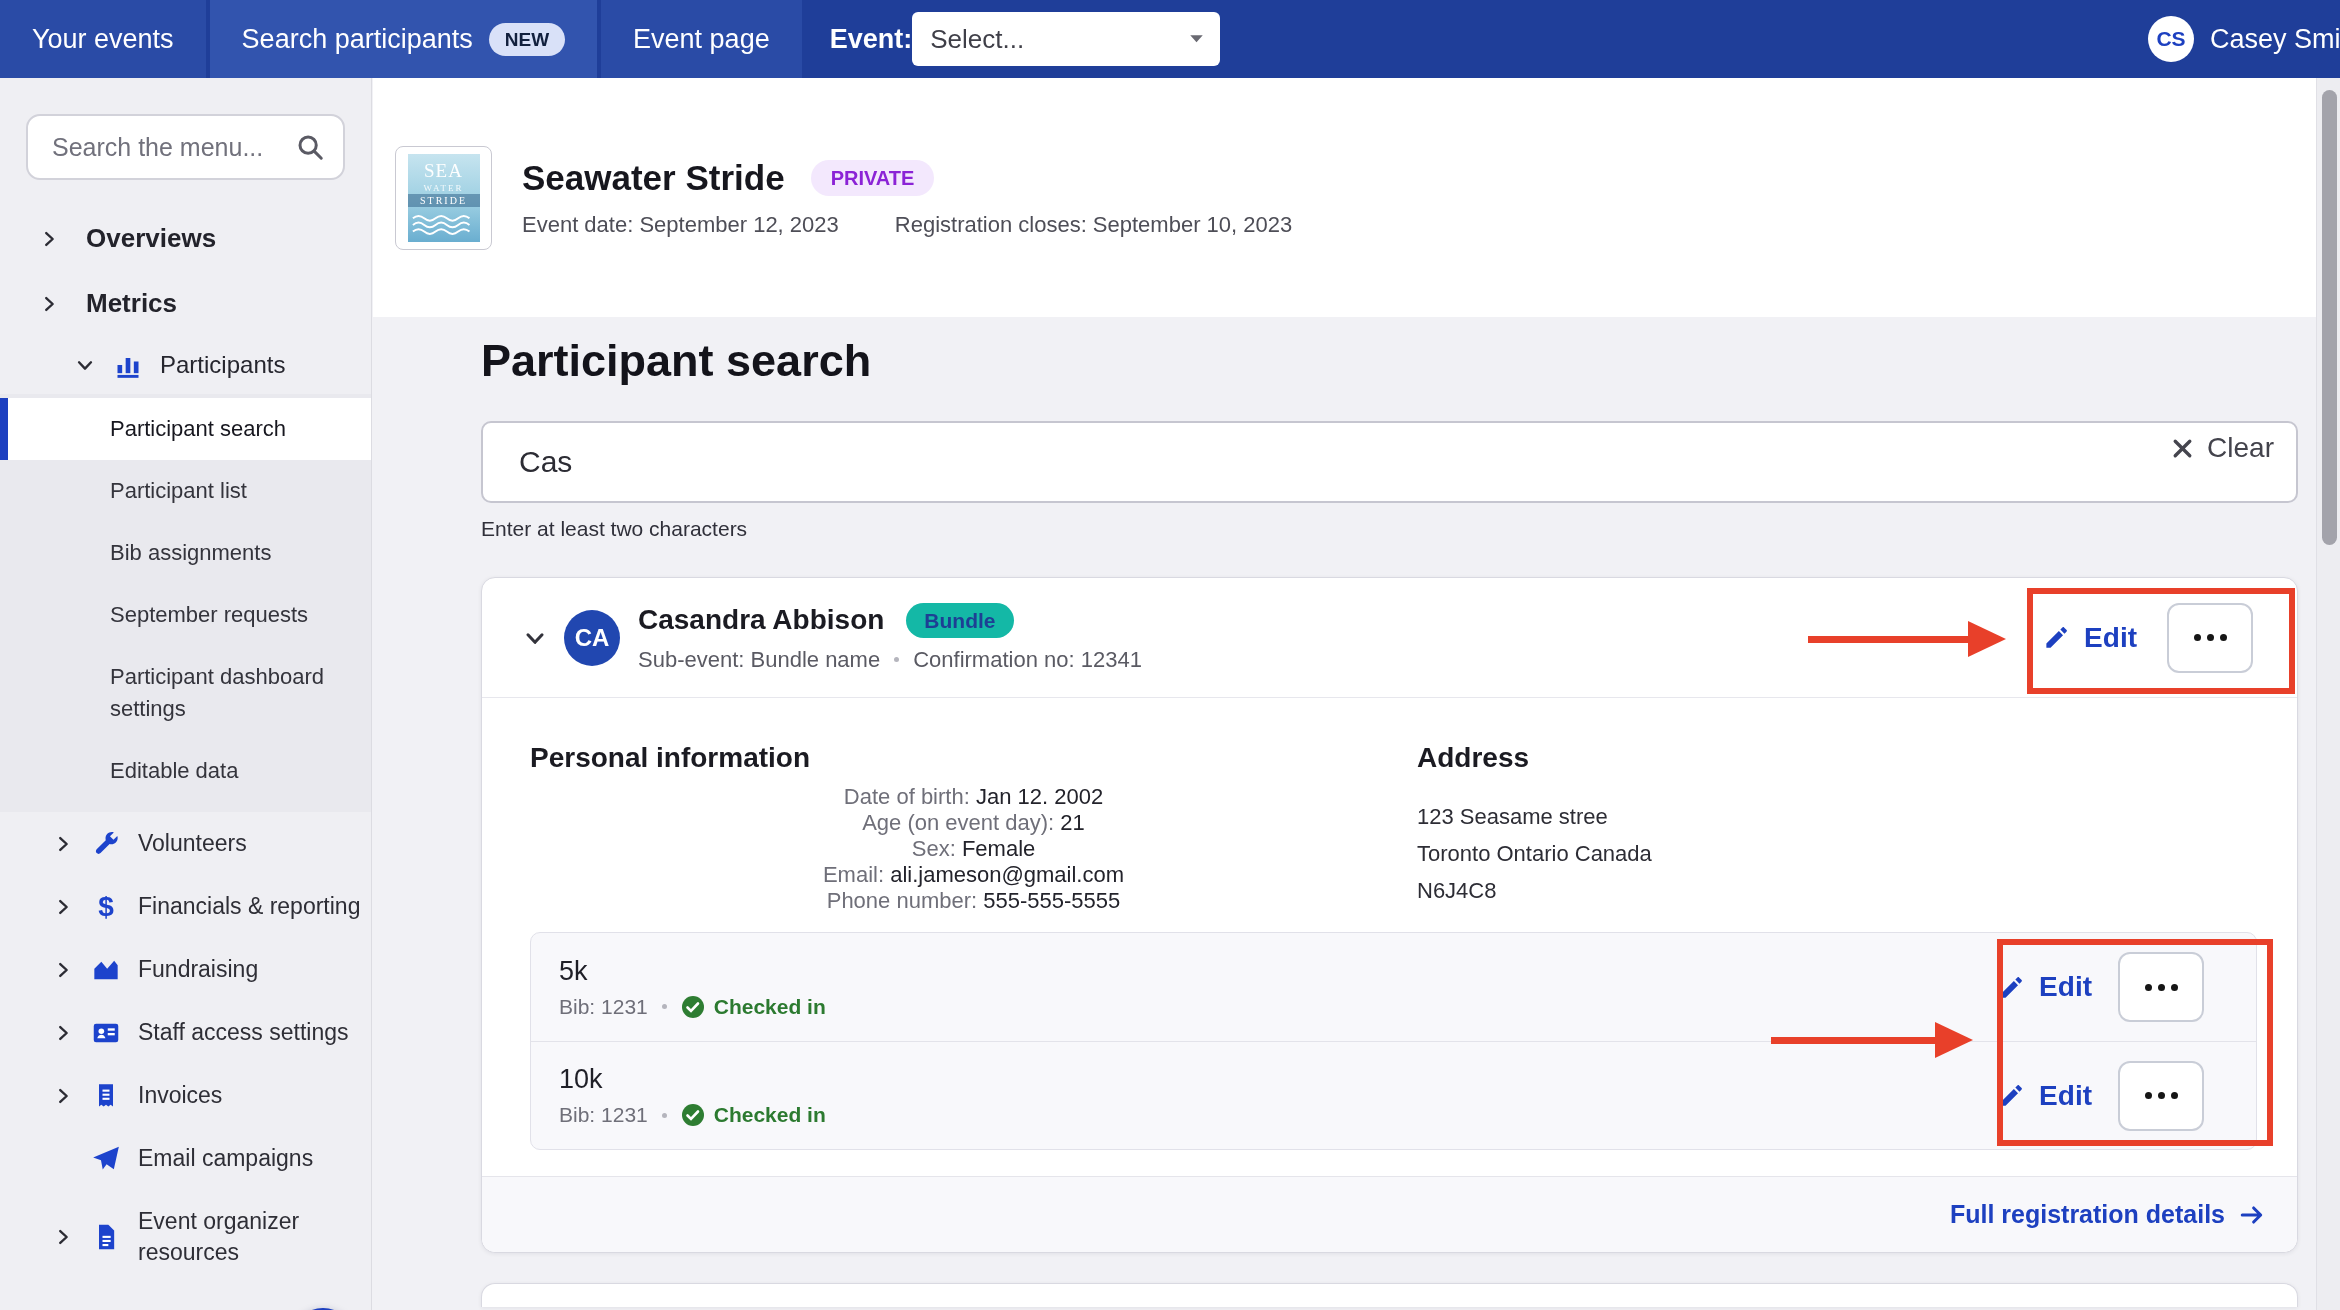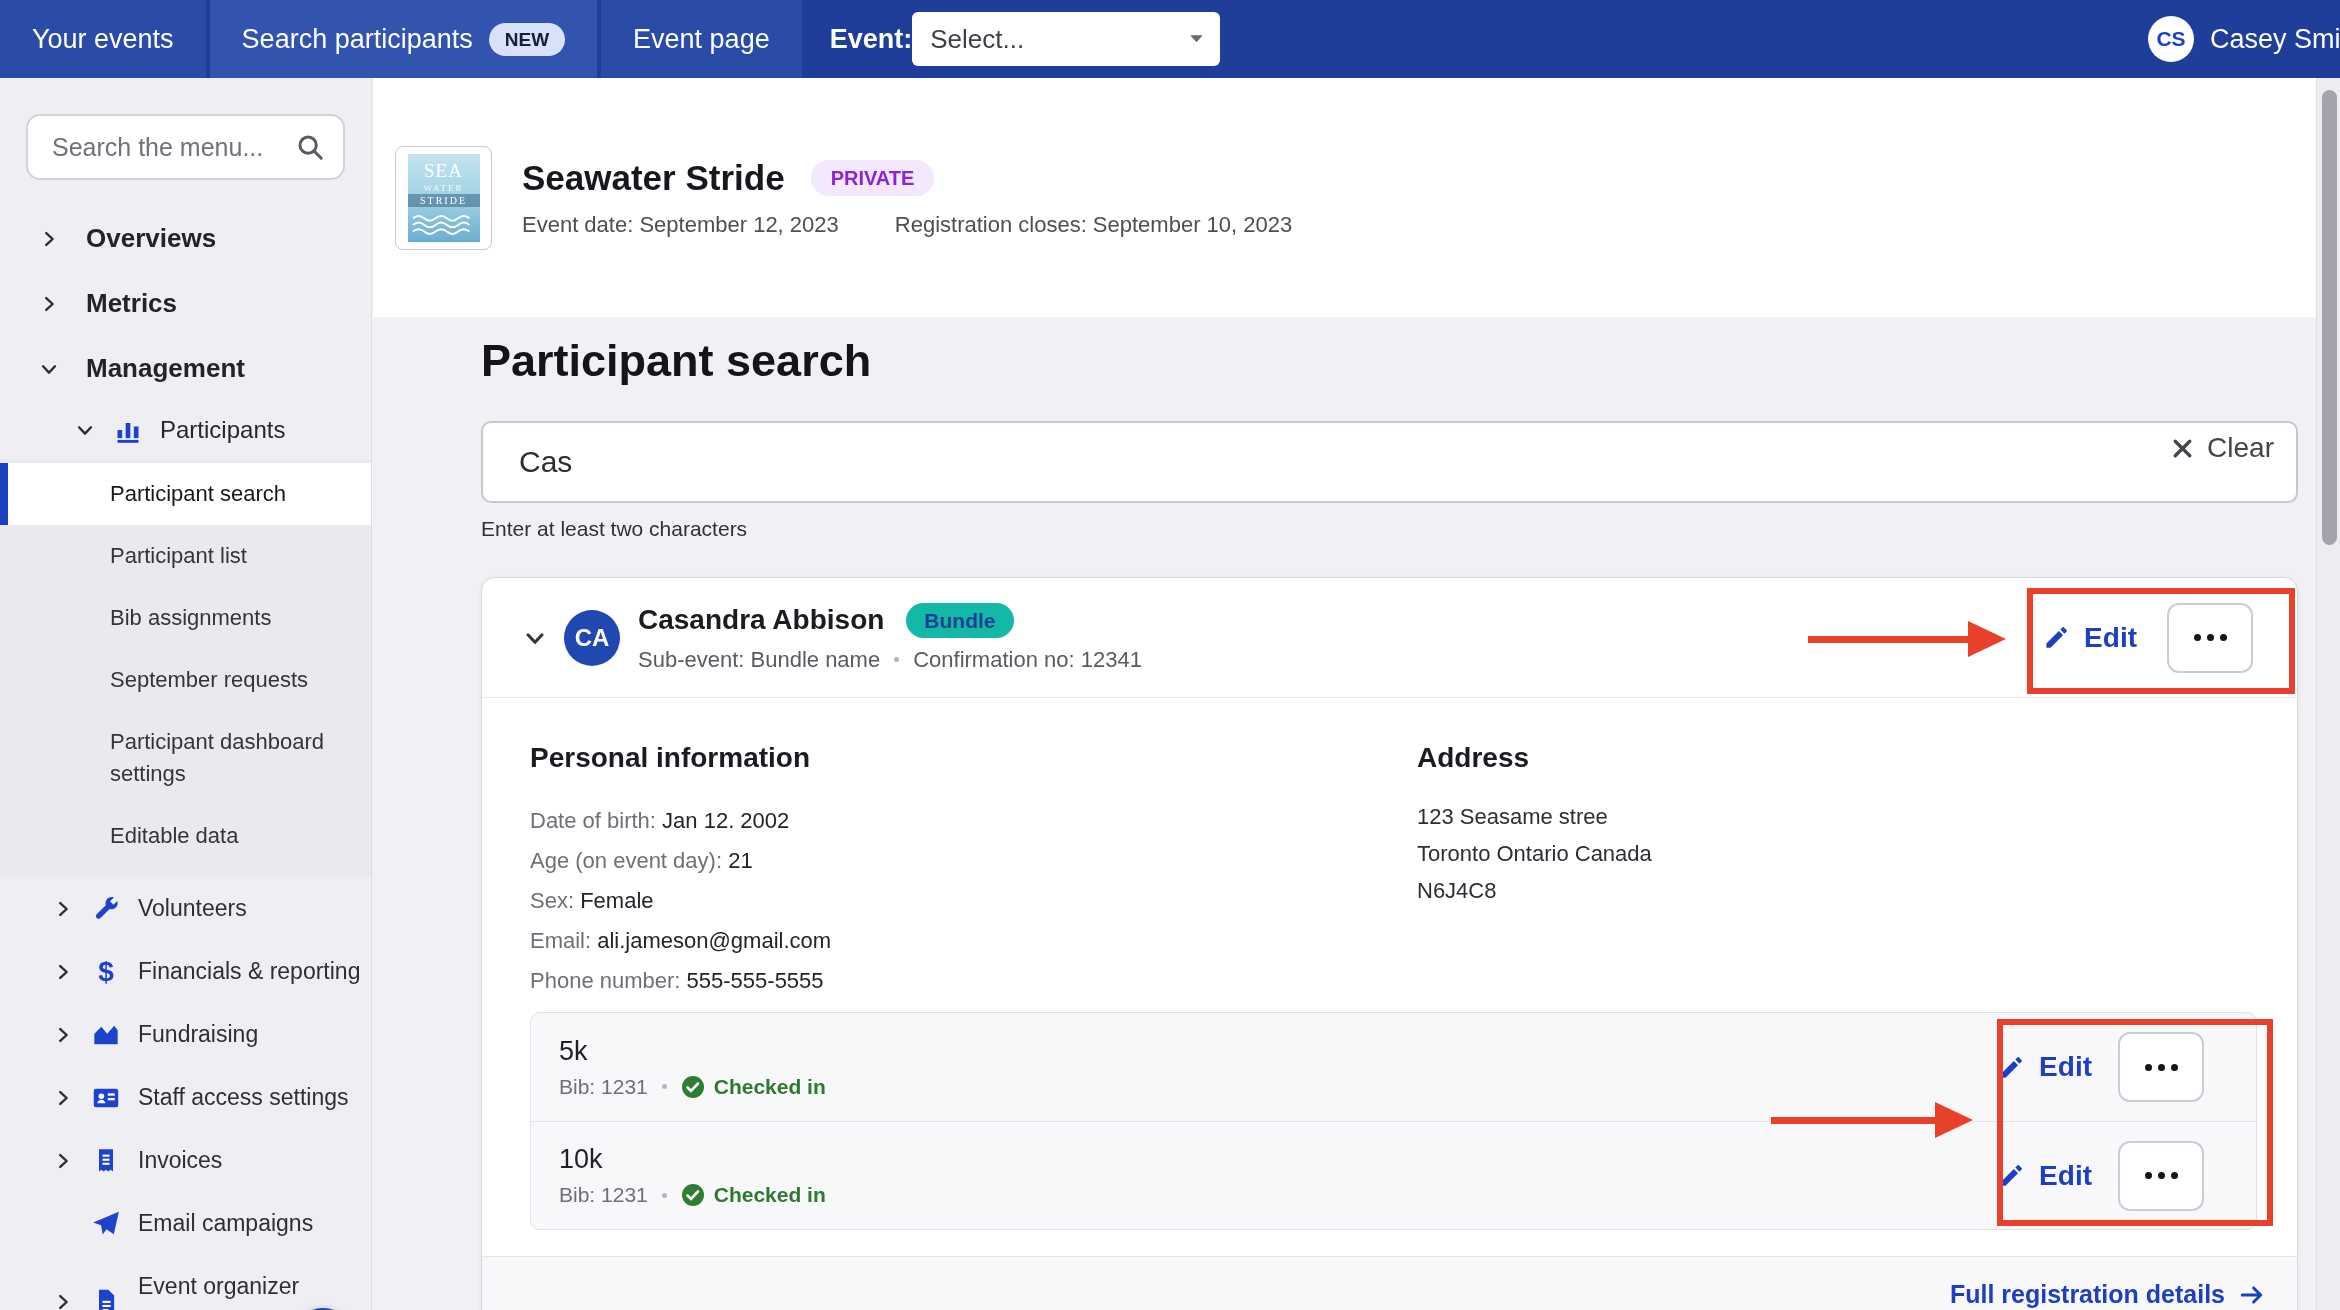--- a/index.html
+++ b/index.html
@@ -75,21 +75,21 @@
   .dot { width:5px; height:5px; border-radius:50%; background:#b5b5bd; }
   .header-actions { margin-left:auto; display:flex; align-items:center; gap:30px; padding-right:24px; }
   .edit-btn { display:flex; align-items:center; gap:14px; background:none; border:none; font-family:inherit; font-size:28px; font-weight:600; color:#1d40c0; cursor:pointer; }
   .edit-btn svg { width:27px; height:27px; }
   .more-btn { width:86px; height:70px; background:#fff; border:2px solid #c9cdd7; border-radius:12px; display:flex; align-items:center; justify-content:center; gap:6px; cursor:pointer; }
   .more-btn i { width:7px; height:7px; border-radius:50%; background:#161616; }
   .card-body { padding:30px 40px 0 48px; }
   .cols { display:flex; }
   .col-personal { width:887px; }
   .sec-heading { font-size:28px; font-weight:700; color:#1b1b22; margin-top:14px; }
-  .info-rows { margin-top:34px; display:flex; flex-direction:column; gap:14px; font-size:22px; }
+  .info-rows { margin-top:10px; display:flex; flex-direction:column; font-size:22px;text-align:center; }
   .info-label { color:#6f6f79; }
   .info-value { color:#23232b; }
   .addr-lines { margin-top:24px; font-size:22px; color:#2d2d35; line-height:37px; }
   .subevents { position:relative; margin-top:18px; background:#f8f8fb; border:1px solid #e1e1e9; border-radius:10px; }
   .subrow { display:flex; align-items:center; height:108px; padding:0 26px 0 28px; }
   .subrow + .subrow { border-top:1px solid #e3e3ea; }
   .sub-name { font-size:27px; color:#1f1f27; }
   .sub-line { margin-top:8px; display:flex; align-items:center; gap:14px; font-size:21px; }
   .bib { color:#6f6f79; }
   .checked { display:flex; align-items:center; gap:9px; color:#2c7a30; font-weight:700; }
@@ -161,26 +161,20 @@
             <path d="M9 5.5l7 6.5-7 6.5"></path>
           </svg>
         <span>Overviews</span>
       </div>
       <div class="item1">
         <svg class="chev" viewBox="0 0 24 24" fill="none" stroke="#2c2c34" stroke-width="2.6" stroke-linecap="round" stroke-linejoin="round">
             <path d="M9 5.5l7 6.5-7 6.5"></path>
           </svg>
         <span>Metrics</span>
       </div>
-      <div class="item1">
-        <svg class="chev" viewBox="0 0 24 24" fill="none" stroke="#2c2c34" stroke-width="2.6" stroke-linecap="round" stroke-linejoin="round">
-            <path d="M5.5 9l6.5 7 6.5-7"></path>
-          </svg>
-        <span>Management</span>
-      </div>
       <div class="item2">
         <svg class="chev" viewBox="0 0 24 24" fill="none" stroke="#2c2c34" stroke-width="2.6" stroke-linecap="round" stroke-linejoin="round">
             <path d="M5.5 9l6.5 7 6.5-7"></path>
           </svg>
         <svg class="icn" viewBox="0 0 24 24" fill="#1d43cc">
             <rect x="3" y="12" width="4" height="7"></rect>
             <rect x="10" y="6" width="4" height="13"></rect>
             <rect x="17" y="9" width="4" height="10"></rect>
             <rect x="3" y="20.5" width="18" height="2.5"></rect>
           </svg>

